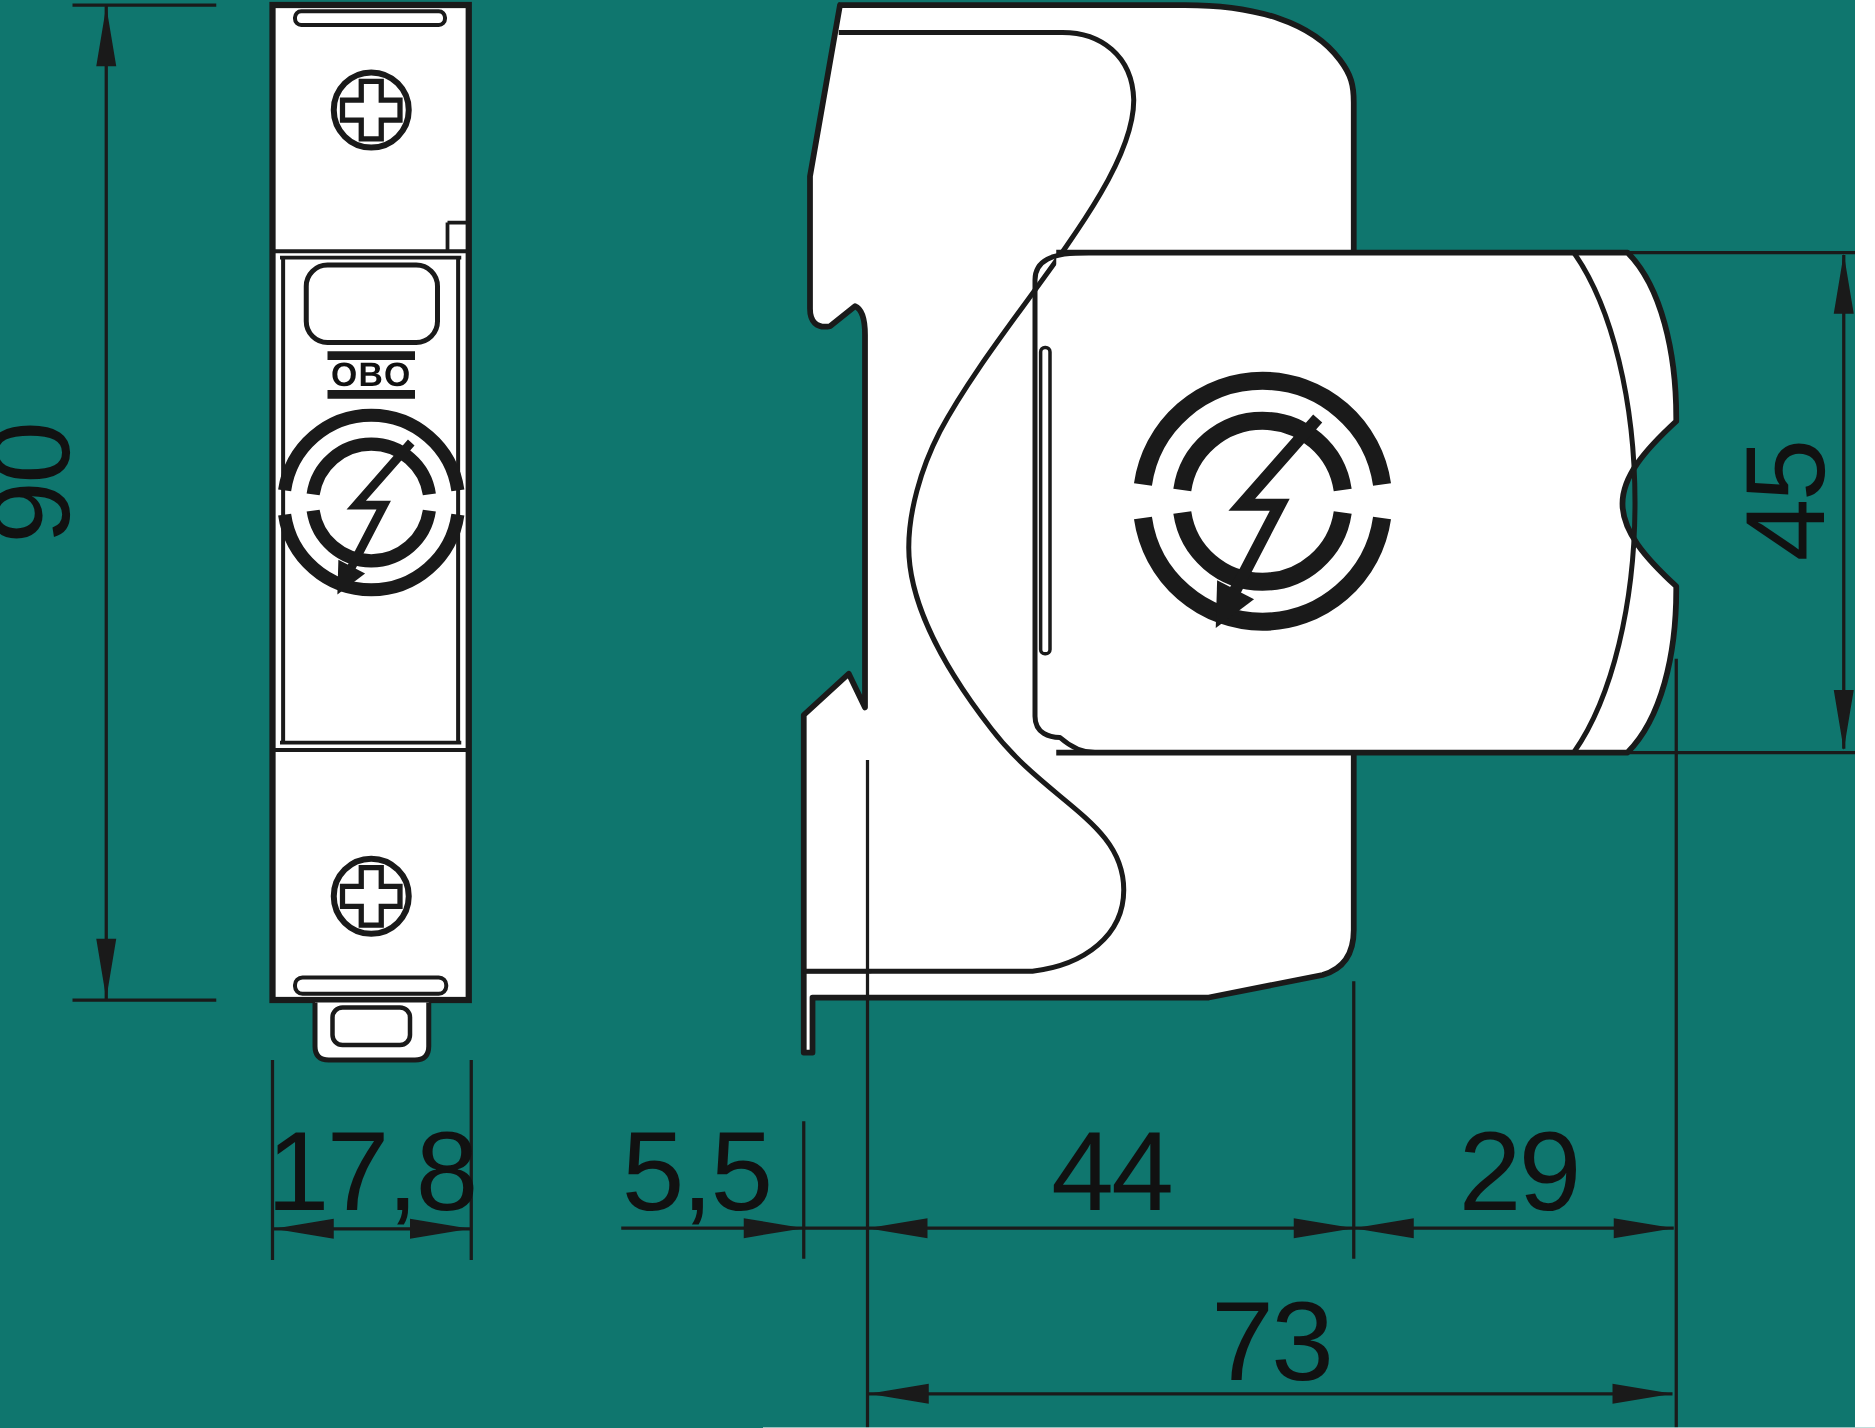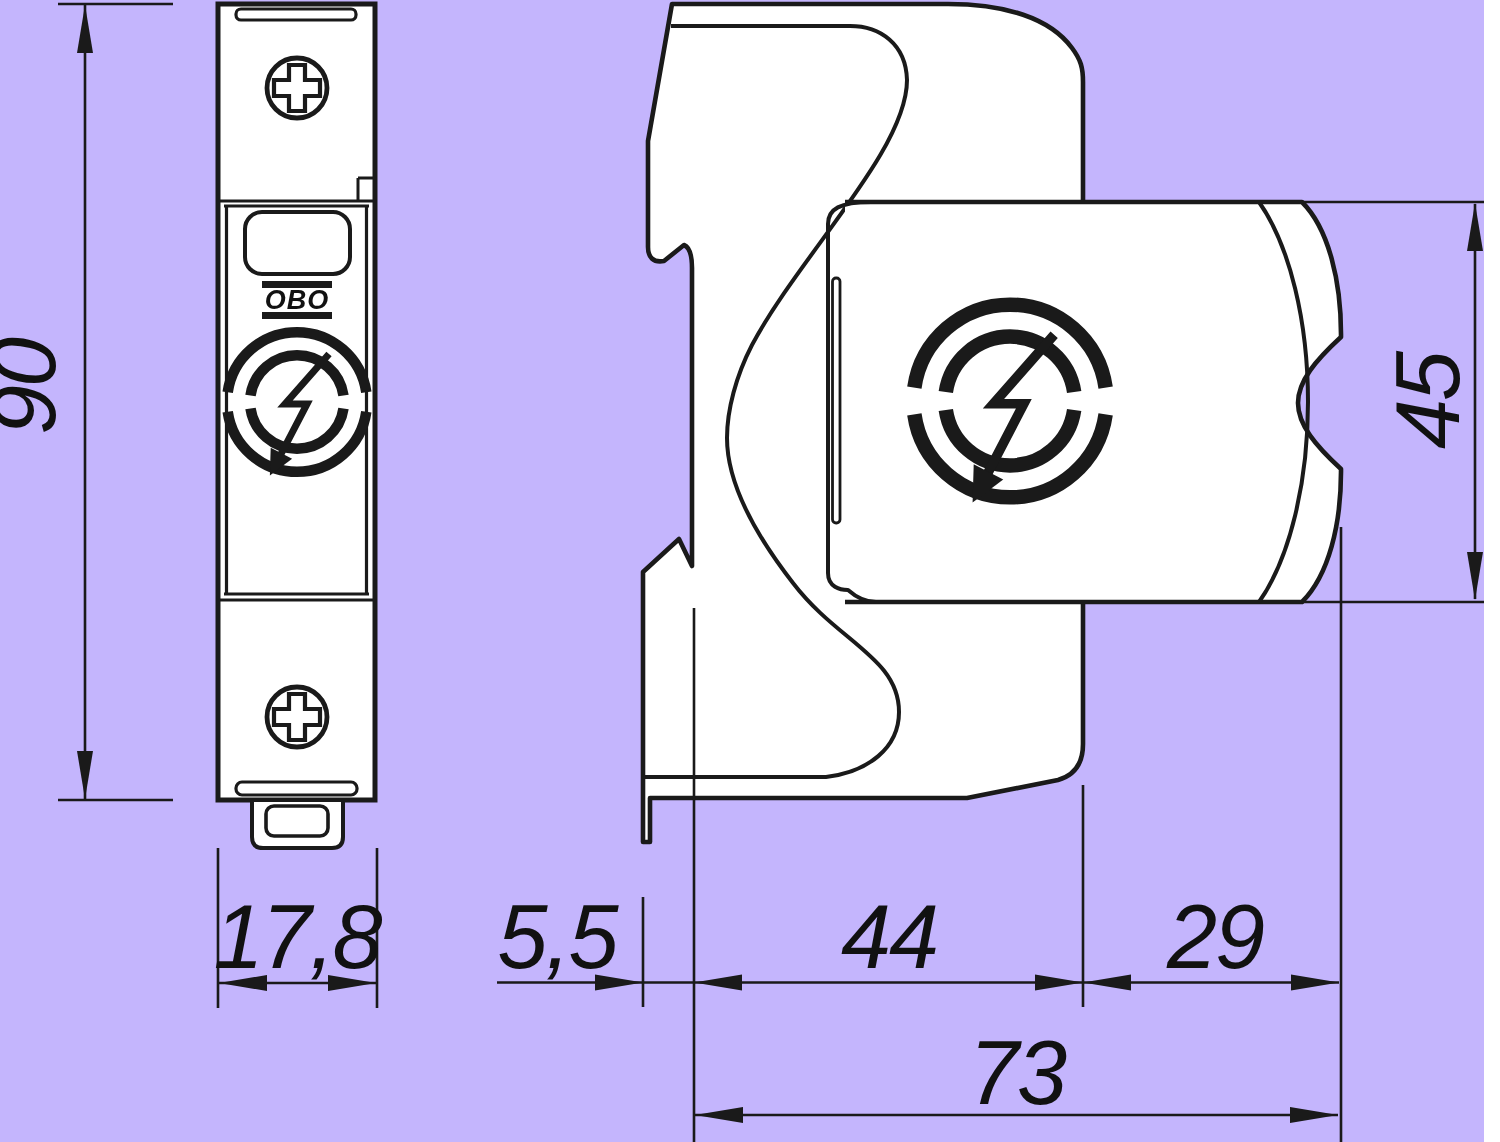--- a/index.html
+++ b/index.html
@@ -4,24 +4,23 @@
 <style>
   html, body {
     margin: 0;
     padding: 0;
     background: #ffffff;
     font-family: "Liberation Sans", sans-serif;
   }
   .stage {
     width: 1484px;
     height: 1142px;
-    background: #c4b5fd;
+    background: #0f766e;
     position: relative;
     overflow: hidden;
-    font-style: italic;
   }
   svg { display: block; }
   .outline  { fill: #ffffff; stroke: #1a1a1a; stroke-width: 4.6; stroke-linejoin: round; }
   .outline-open { fill: none; stroke: #1a1a1a; stroke-width: 4.6; stroke-linejoin: round; }
   .thin     { fill: none; stroke: #1a1a1a; stroke-width: 3;   }
   .seam     { fill: none; stroke: #1a1a1a; stroke-width: 3.2; }
   .dim      { fill: none; stroke: #1a1a1a; stroke-width: 2.6; }
   .arrow    { fill: #1a1a1a; stroke: none; }
   .dimtext  { fill: #111111; font-size: 90px; font-family: "Liberation Sans", sans-serif; letter-spacing: -2px; }
   .brandtext{ fill: #111111; font-size: 27px; font-weight: bold; letter-spacing: 1px; font-family: "Liberation Sans", sans-serif; }

